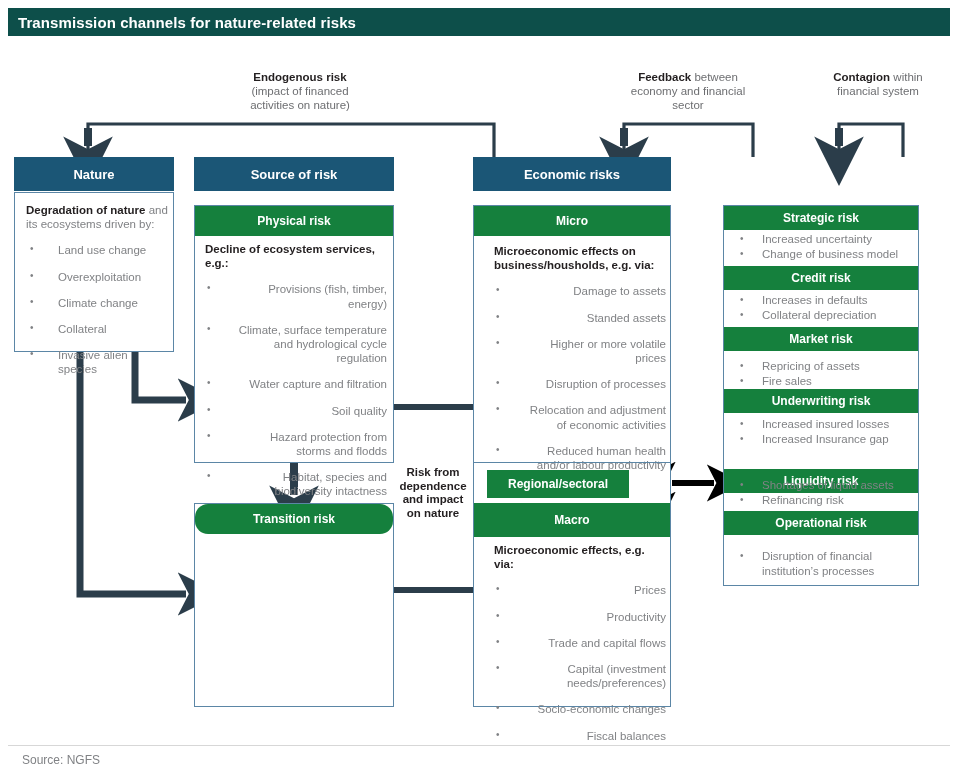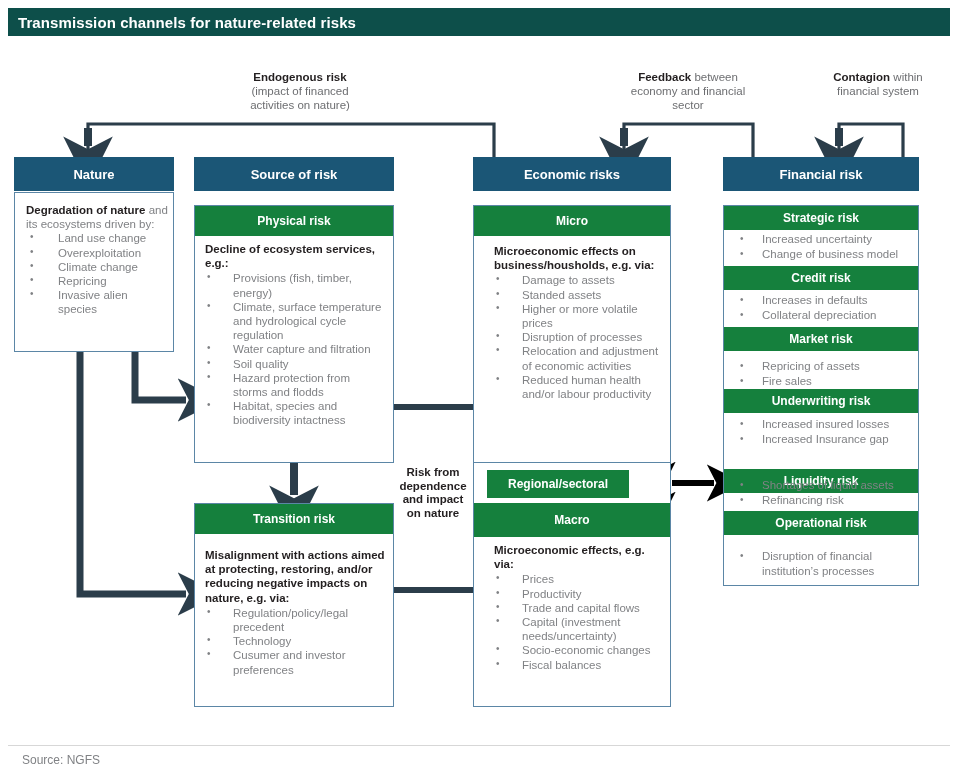--- a/index.html
+++ b/index.html
@@ -46,26 +46,26 @@
     display: flex; align-items: center; justify-content: center;
     height: 30px;
   }
 
   
   .body {
     position: absolute; font-size: 11.5px; color: #808285; line-height: 14.2px;
   }
   .body .lead { color: #231f20; font-weight: bold; display: block; margin-bottom: 1px; }
   .body ul { list-style: none; margin: 0; padding: 0; }
-  .body li { position: relative; padding-left: 32px; }
+  .body li { position: relative; padding-left: 32px; margin-top: 12px; }
   .body li::before {
     content: "\2022"; position: absolute; left: 4px; top: -1px;
     font-size: 10px; color: #808285;
   }
-  .body.tight li { padding-left: 28px; }
+  .body.tight li { padding-left: 28px; text-align: right; }
   .body.tight li::before { left: 2px; }
 
   
   .frow {
     position: absolute; font-size: 11.5px; color: #808285; line-height: 15px;
   }
   .frow ul { list-style: none; margin: 0; padding: 0; }
   .frow li { position: relative; padding-left: 28px; }
   .frow li::before {
     content: "\2022"; position: absolute; left: 6px; top: -1px;
@@ -141,21 +141,21 @@
   </svg>
 
   <div class="colhead" style="left:14px; top:157px; width:160px;">Nature</div>
   <div class="obox" style="left:14px; top:192px; width:160px; height:160px;"></div>
   <div class="body" style="left:26px; top:203px; width:142px;">
     <span class="lead" style="display:inline;">Degradation of nature</span><span> and its ecosystems driven by:</span>
     <ul class="nature-list">
       <li>Land use change</li>
       <li>Overexploitation</li>
       <li>Climate change</li>
-      <li>Repricing</li>
+      <li>Collateral</li>
       <li>Invasive alien species</li>
     </ul>
   </div>
 
   <div class="colhead" style="left:194px; top:157px; width:200px;">Source of risk</div>
 
   <div class="obox" style="left:194px; top:205px; width:200px; height:258px;"></div>
   <div class="subhead" style="left:195px; top:206px; width:198px;">Physical risk</div>
   <div class="body tight" style="left:205px; top:242px; width:182px;">
     <span class="lead">Decline of ecosystem services, e.g.:</span>
@@ -163,29 +163,21 @@
       <li>Provisions (fish, timber, energy)</li>
       <li>Climate, surface temperature and hydrological cycle regulation</li>
       <li>Water capture and filtration</li>
       <li>Soil quality</li>
       <li>Hazard protection from storms and flodds</li>
       <li>Habitat, species and biodiversity intactness</li>
     </ul>
   </div>
 
   <div class="obox" style="left:194px; top:503px; width:200px; height:204px;"></div>
-  <div class="subhead" style="left:195px; top:504px; width:198px;">Transition risk</div>
-  <div class="body tight" style="left:205px; top:548px; width:182px;">
-    <span class="lead">Misalignment with actions aimed at protecting, restoring, and/or reducing negative impacts on nature, e.g. via:</span>
-    <ul>
-      <li>Regulation/policy/legal precedent</li>
-      <li>Technology</li>
-      <li>Cusumer and investor preferences</li>
-    </ul>
-  </div>
+  <div class="subhead" style="left:195px; top:504px; width:198px;border-radius:13px;">Transition risk</div>
 
   <div class="caption" style="left:398px; top:466px; width:70px; line-height:13.5px;">
     <b>Risk from dependence and impact on nature</b>
   </div>
 
   <div class="colhead" style="left:473px; top:157px; width:198px;">Economic risks</div>
 
   <div class="obox" style="left:473px; top:205px; width:198px; height:502px;"></div>
 
   <div class="subhead" style="left:474px; top:206px; width:196px;">Micro</div>
@@ -205,27 +197,26 @@
 
   <div class="subhead" style="left:487px; top:470px; width:142px; height:28px;">Regional/sectoral</div>
 
   <div class="subhead" style="left:474px; top:503px; width:196px; height:34px;">Macro</div>
   <div class="body tight" style="left:494px; top:543px; width:172px;">
     <span class="lead">Microeconomic effects, e.g. via:</span>
     <ul>
       <li>Prices</li>
       <li>Productivity</li>
       <li>Trade and capital flows</li>
-      <li>Capital (investment needs/uncertainty)</li>
+      <li>Capital (investment needs/preferences)</li>
       <li>Socio-economic changes</li>
       <li>Fiscal balances</li>
     </ul>
   </div>
 
-  <div class="colhead" style="left:723px; top:157px; width:196px;">Financial risk</div>
 
   <div class="obox" style="left:723px; top:205px; width:196px; height:381px;"></div>
 
   <div class="subhead" style="left:724px; top:206px; width:194px; height:24px;">Strategic risk</div>
   <div class="frow" style="left:734px; top:232px; width:180px;">
     <ul>
       <li>Increased uncertainty</li>
       <li>Change of business model</li>
     </ul>
   </div>

